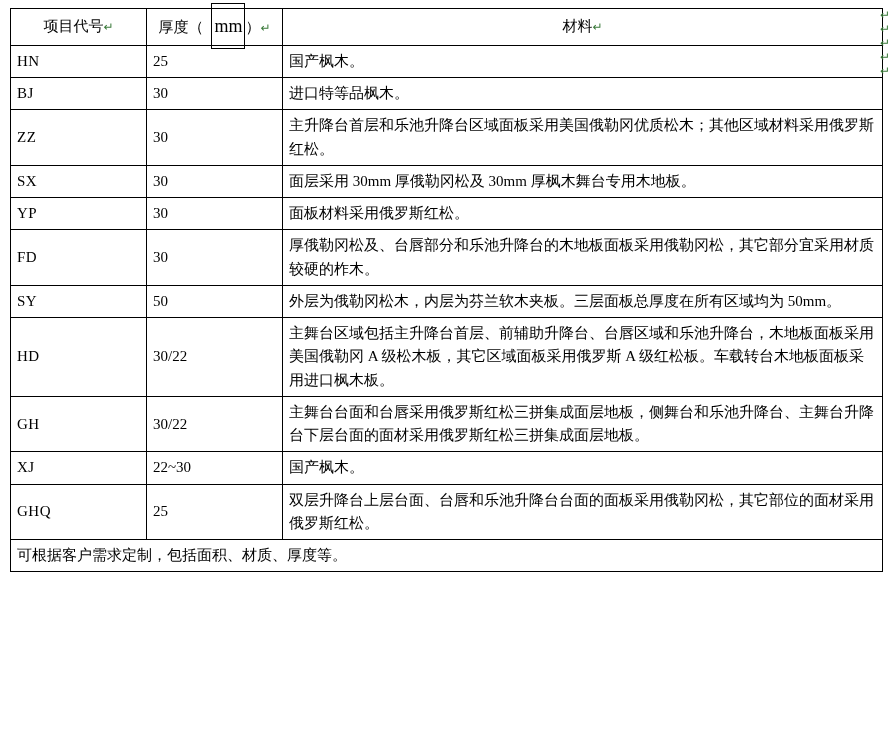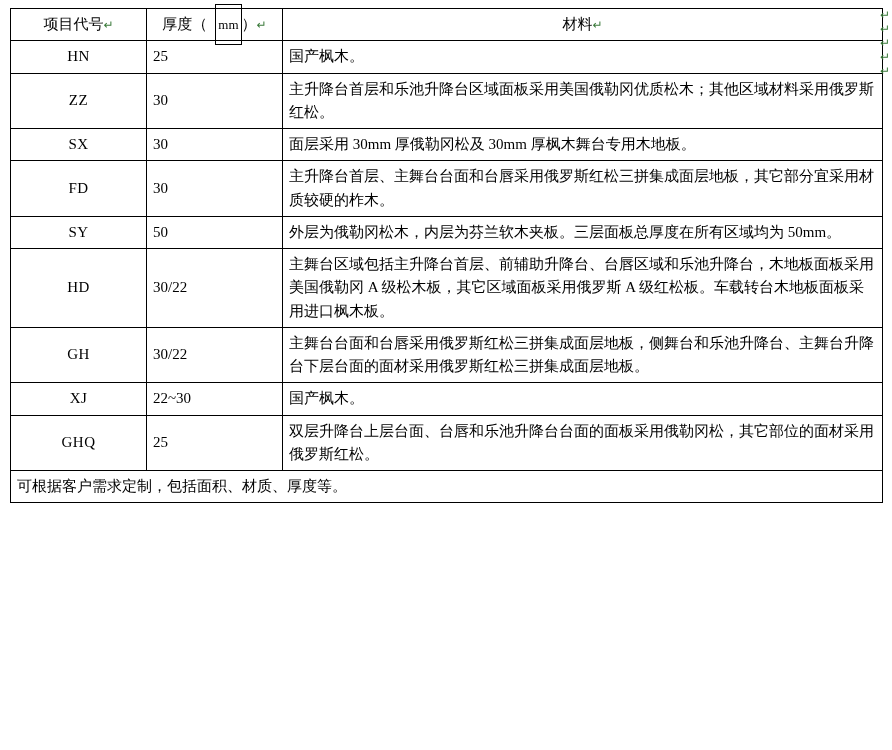--- a/index.html
+++ b/index.html
@@ -40,42 +40,42 @@
   col.c-mat { width: 600px; }
 
   .hdr td {
     text-align: center;
     font-weight: bold;
     font-size: 16px;
     padding-top: 5px;
     padding-bottom: 5px;
   }
   .cell-code {
-    text-align: center;
+    text-align: left;
     font-family: "Liberation Serif", "DejaVu Serif", serif;
     letter-spacing: 0.5px;
   }
   .cell-thick {
     text-align: left;
   }
   .cell-mat {
     text-align: left;
     padding-left: 8px;
     padding-right: 8px;
     margin-left: 25px;
   }
   .footnote td {
     padding-top: 8px;
     padding-bottom: 8px;
     font-size: 15px;
   }
   .unit-mm {
     border: 1px solid #000;
     padding: 12px 2px;
-    font-size: 13px;
+    font-size: 18px;
     font-family: "Liberation Serif", "DejaVu Serif", serif;
     margin-left: 8px;
   }
   .pilcrow {
     color: #3a7a3a;
     font-size: 12px;
     font-family: "Liberation Sans", sans-serif;
   }
   .right-marks {
     position: absolute;
@@ -107,33 +107,43 @@
         <td><span>厚度（</span><span class="unit-mm">mm</span><span>）</span><span class="pilcrow">↵</span></td>
         <td><span>材料</span><span class="pilcrow">↵</span></td>
       </tr>
 
       <tr>
         <td class="cell-code">HN</td>
         <td class="cell-thick">25</td>
         <td class="cell-mat">国产枫木。</td>
       </tr>
       <tr>
+        <td class="cell-code">BJ</td>
+        <td class="cell-thick">30</td>
+        <td class="cell-mat">进口特等品枫木。</td>
+      </tr>
+      <tr>
         <td class="cell-code">ZZ</td>
         <td class="cell-thick">30</td>
         <td class="cell-mat">主升降台首层和乐池升降台区域面板采用美国俄勒冈优质松木；其他区域材料采用俄罗斯红松。</td>
       </tr>
       <tr>
         <td class="cell-code">SX</td>
         <td class="cell-thick">30</td>
         <td class="cell-mat">面层采用 30mm 厚俄勒冈松及 30mm 厚枫木舞台专用木地板。</td>
       </tr>
       <tr>
+        <td class="cell-code">YP</td>
+        <td class="cell-thick">30</td>
+        <td class="cell-mat">面板材料采用俄罗斯红松。</td>
+      </tr>
+      <tr>
         <td class="cell-code">FD</td>
         <td class="cell-thick">30</td>
-        <td class="cell-mat">主升降台首层、主舞台台面和台唇采用俄罗斯红松三拼集成面层地板，其它部分宜采用材质较硬的柞木。</td>
+        <td class="cell-mat">厚俄勒冈松及、台唇部分和乐池升降台的木地板面板采用俄勒冈松，其它部分宜采用材质较硬的柞木。</td>
       </tr>
       <tr>
         <td class="cell-code">SY</td>
         <td class="cell-thick">50</td>
         <td class="cell-mat">外层为俄勒冈松木，内层为芬兰软木夹板。三层面板总厚度在所有区域均为 50mm。</td>
       </tr>
       <tr>
         <td class="cell-code">HD</td>
         <td class="cell-thick">30/22</td>
         <td class="cell-mat">主舞台区域包括主升降台首层、前辅助升降台、台唇区域和乐池升降台，木地板面板采用美国俄勒冈 A 级松木板，其它区域面板采用俄罗斯 A 级红松板。车载转台木地板面板采用进口枫木板。</td>

